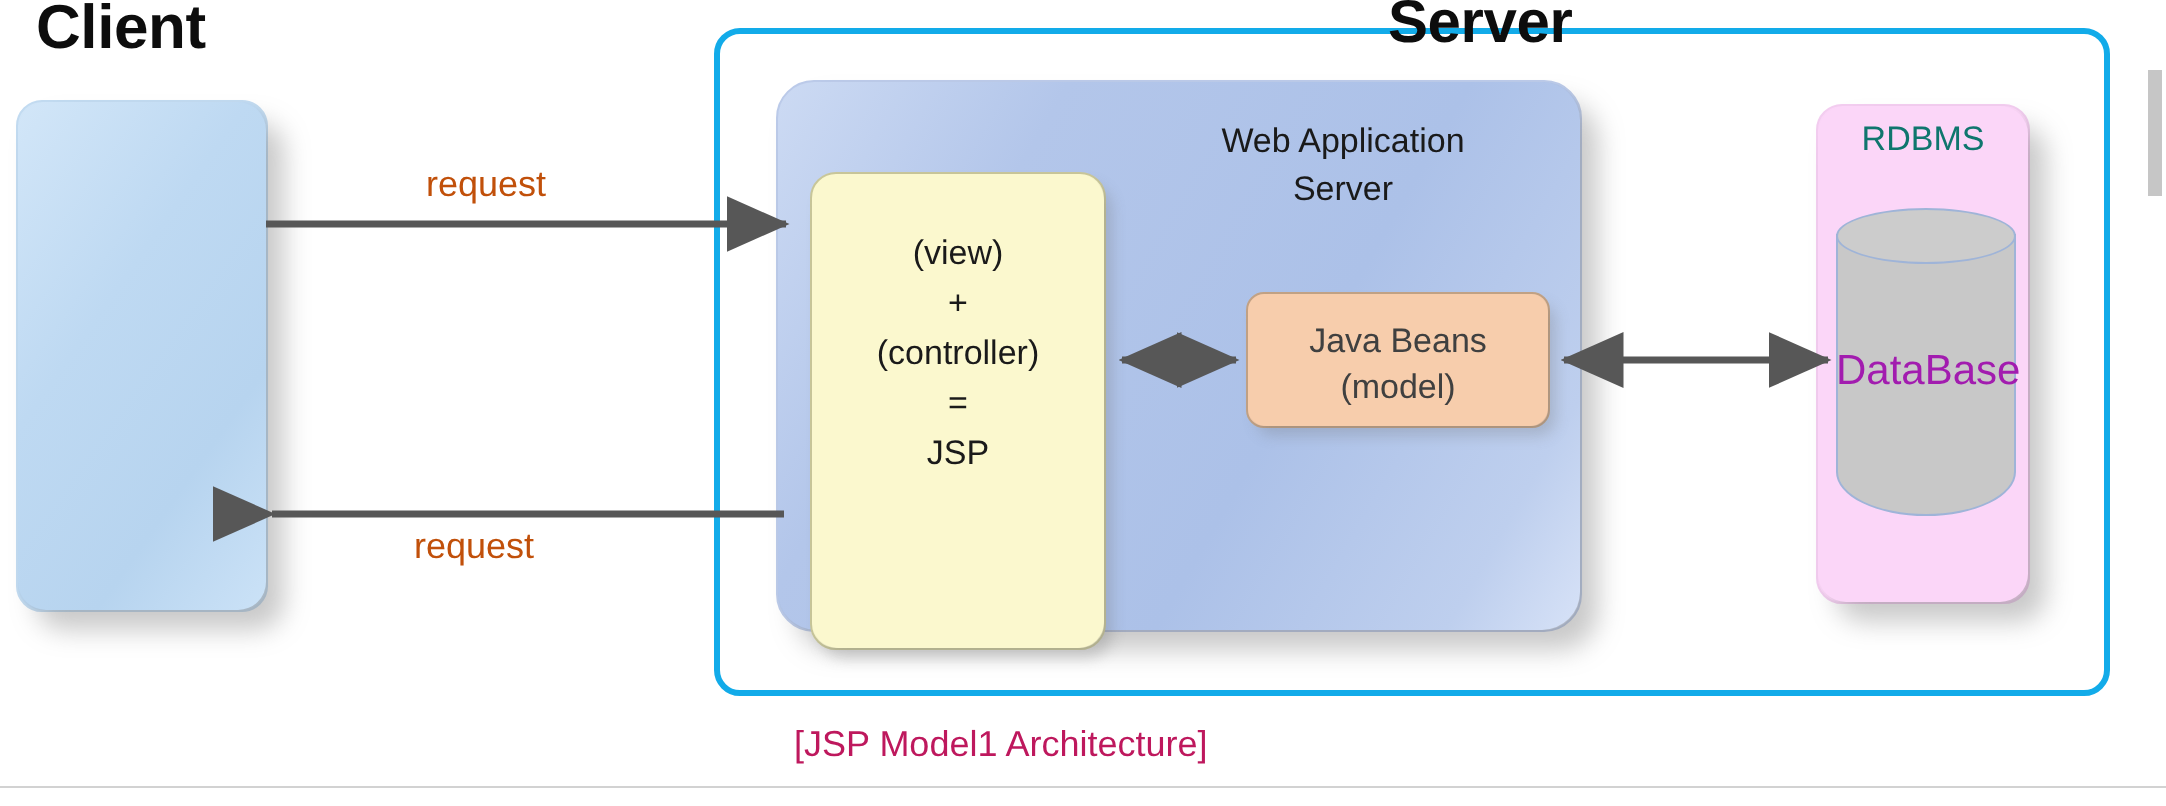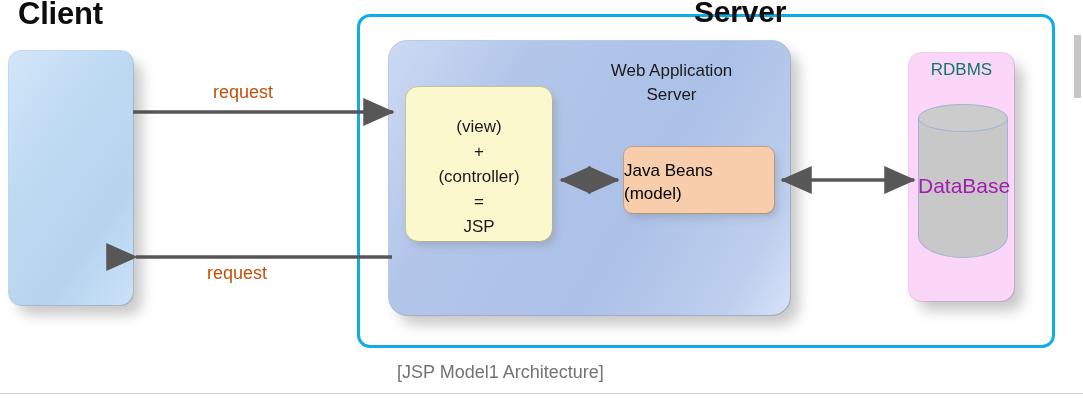--- a/index.html
+++ b/index.html
@@ -110,21 +110,21 @@
     font-size: 17px;
     line-height: 24px;
     color: #1a1a1a;
   }
 
   
   .jsp-box {
     left: 405px;
     top: 86px;
     width: 148px;
-    height: 156px;
+    height: 239px;
     background: #fbf8ce;
     border: 1px solid #c9c79a;
     border-radius: 13px;
     z-index: 14;
   }
   .jsp-box .shadow-layer { box-shadow: 4px 5px 7px rgba(110,110,110,0.28); border-radius: 13px; }
   .jsp-label {
     position: absolute;
     left: 0; right: 0;
     top: 27px;
@@ -144,23 +144,24 @@
     background: #f7cdac;
     border: 1px solid #c2a285;
     border-radius: 9px;
     z-index: 14;
   }
   .beans-box .shadow-layer { box-shadow: 4px 5px 7px rgba(110,110,110,0.26); border-radius: 9px; }
   .beans-label {
     position: absolute;
     left: 0; right: 0;
     top: 12px;
+    text-align: center;
     font-size: 17px;
     line-height: 23px;
-    color: #000000;
+    color: #404040;
     white-space: pre-line;
   }
 
   
   .rdbms-box {
     left: 908px;
     top: 52px;
     width: 107px;
     height: 250px;
     background: #fbd6f8;
@@ -235,21 +236,21 @@
   }
   .label-request { left: 213px; top: 82px; }
   .label-response { left: 207px; top: 263px; }
 
   
   .caption {
     position: absolute;
     left: 397px;
     top: 362px;
     font-size: 18px;
-    color: #737373;
+    color: #be185d;
     white-space: nowrap;
     z-index: 35;
   }
 
   
   .bottom-rule {
     position: absolute;
     left: 0;
     top: 393px;
     width: 1083px;

